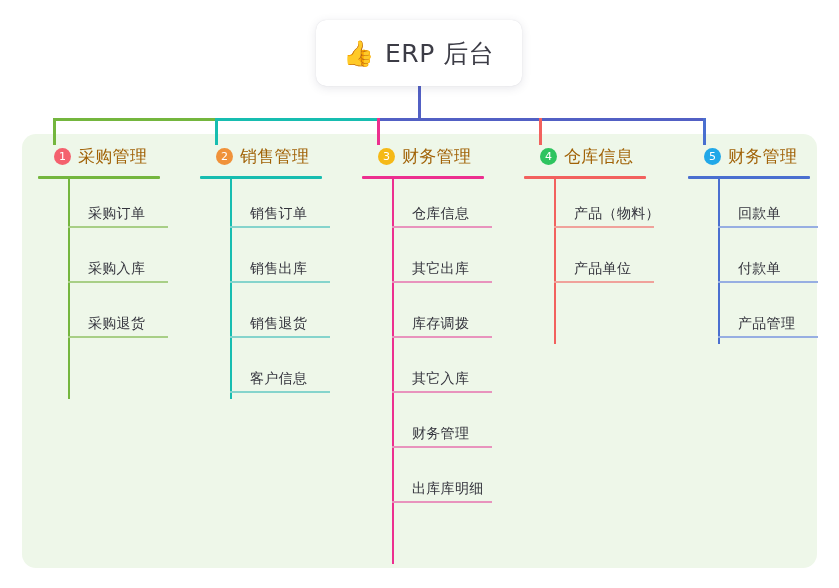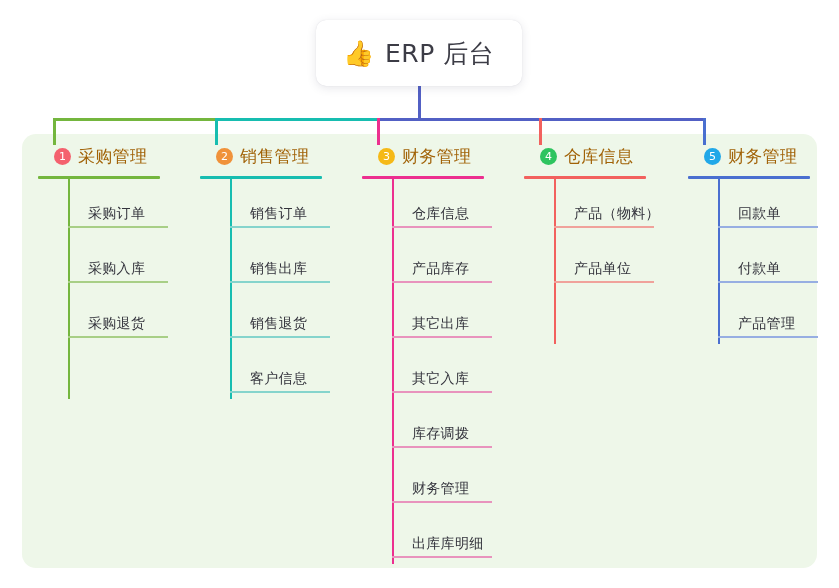--- a/index.html
+++ b/index.html
@@ -212,33 +212,29 @@
         <span class="branch-title">财务管理</span>
       </div>
       <div class="branch-rule" style="background: rgb(236, 47, 143); width: 122px;"></div>
       <div class="leaves">
         <div class="spine" style="background: rgb(236, 47, 143); height: 385px;"></div>
         <div class="leaf">
           <span class="leaf-label">仓库信息</span>
           <div class="leaf-rule" style="background: rgb(232, 147, 189); width: 100px;"></div>
         </div>
         <div class="leaf">
-          <span class="leaf-label">产品库存</span>
-          <div class="leaf-rule" style="background: rgb(232, 147, 189); width: 100px;"></div>
-        </div>
-        <div class="leaf">
           <span class="leaf-label">其它出库</span>
           <div class="leaf-rule" style="background: rgb(232, 147, 189); width: 100px;"></div>
         </div>
         <div class="leaf">
+          <span class="leaf-label">库存调拨</span>
+          <div class="leaf-rule" style="background: rgb(232, 147, 189); width: 100px;"></div>
+        </div>
+        <div class="leaf">
           <span class="leaf-label">其它入库</span>
-          <div class="leaf-rule" style="background: rgb(232, 147, 189); width: 100px;"></div>
-        </div>
-        <div class="leaf">
-          <span class="leaf-label">库存调拨</span>
           <div class="leaf-rule" style="background: rgb(232, 147, 189); width: 100px;"></div>
         </div>
         <div class="leaf">
           <span class="leaf-label">财务管理</span>
           <div class="leaf-rule" style="background: rgb(232, 147, 189); width: 100px;"></div>
         </div>
         <div class="leaf">
           <span class="leaf-label">出库库明细</span>
           <div class="leaf-rule" style="background: rgb(232, 147, 189); width: 100px;"></div>
         </div>

